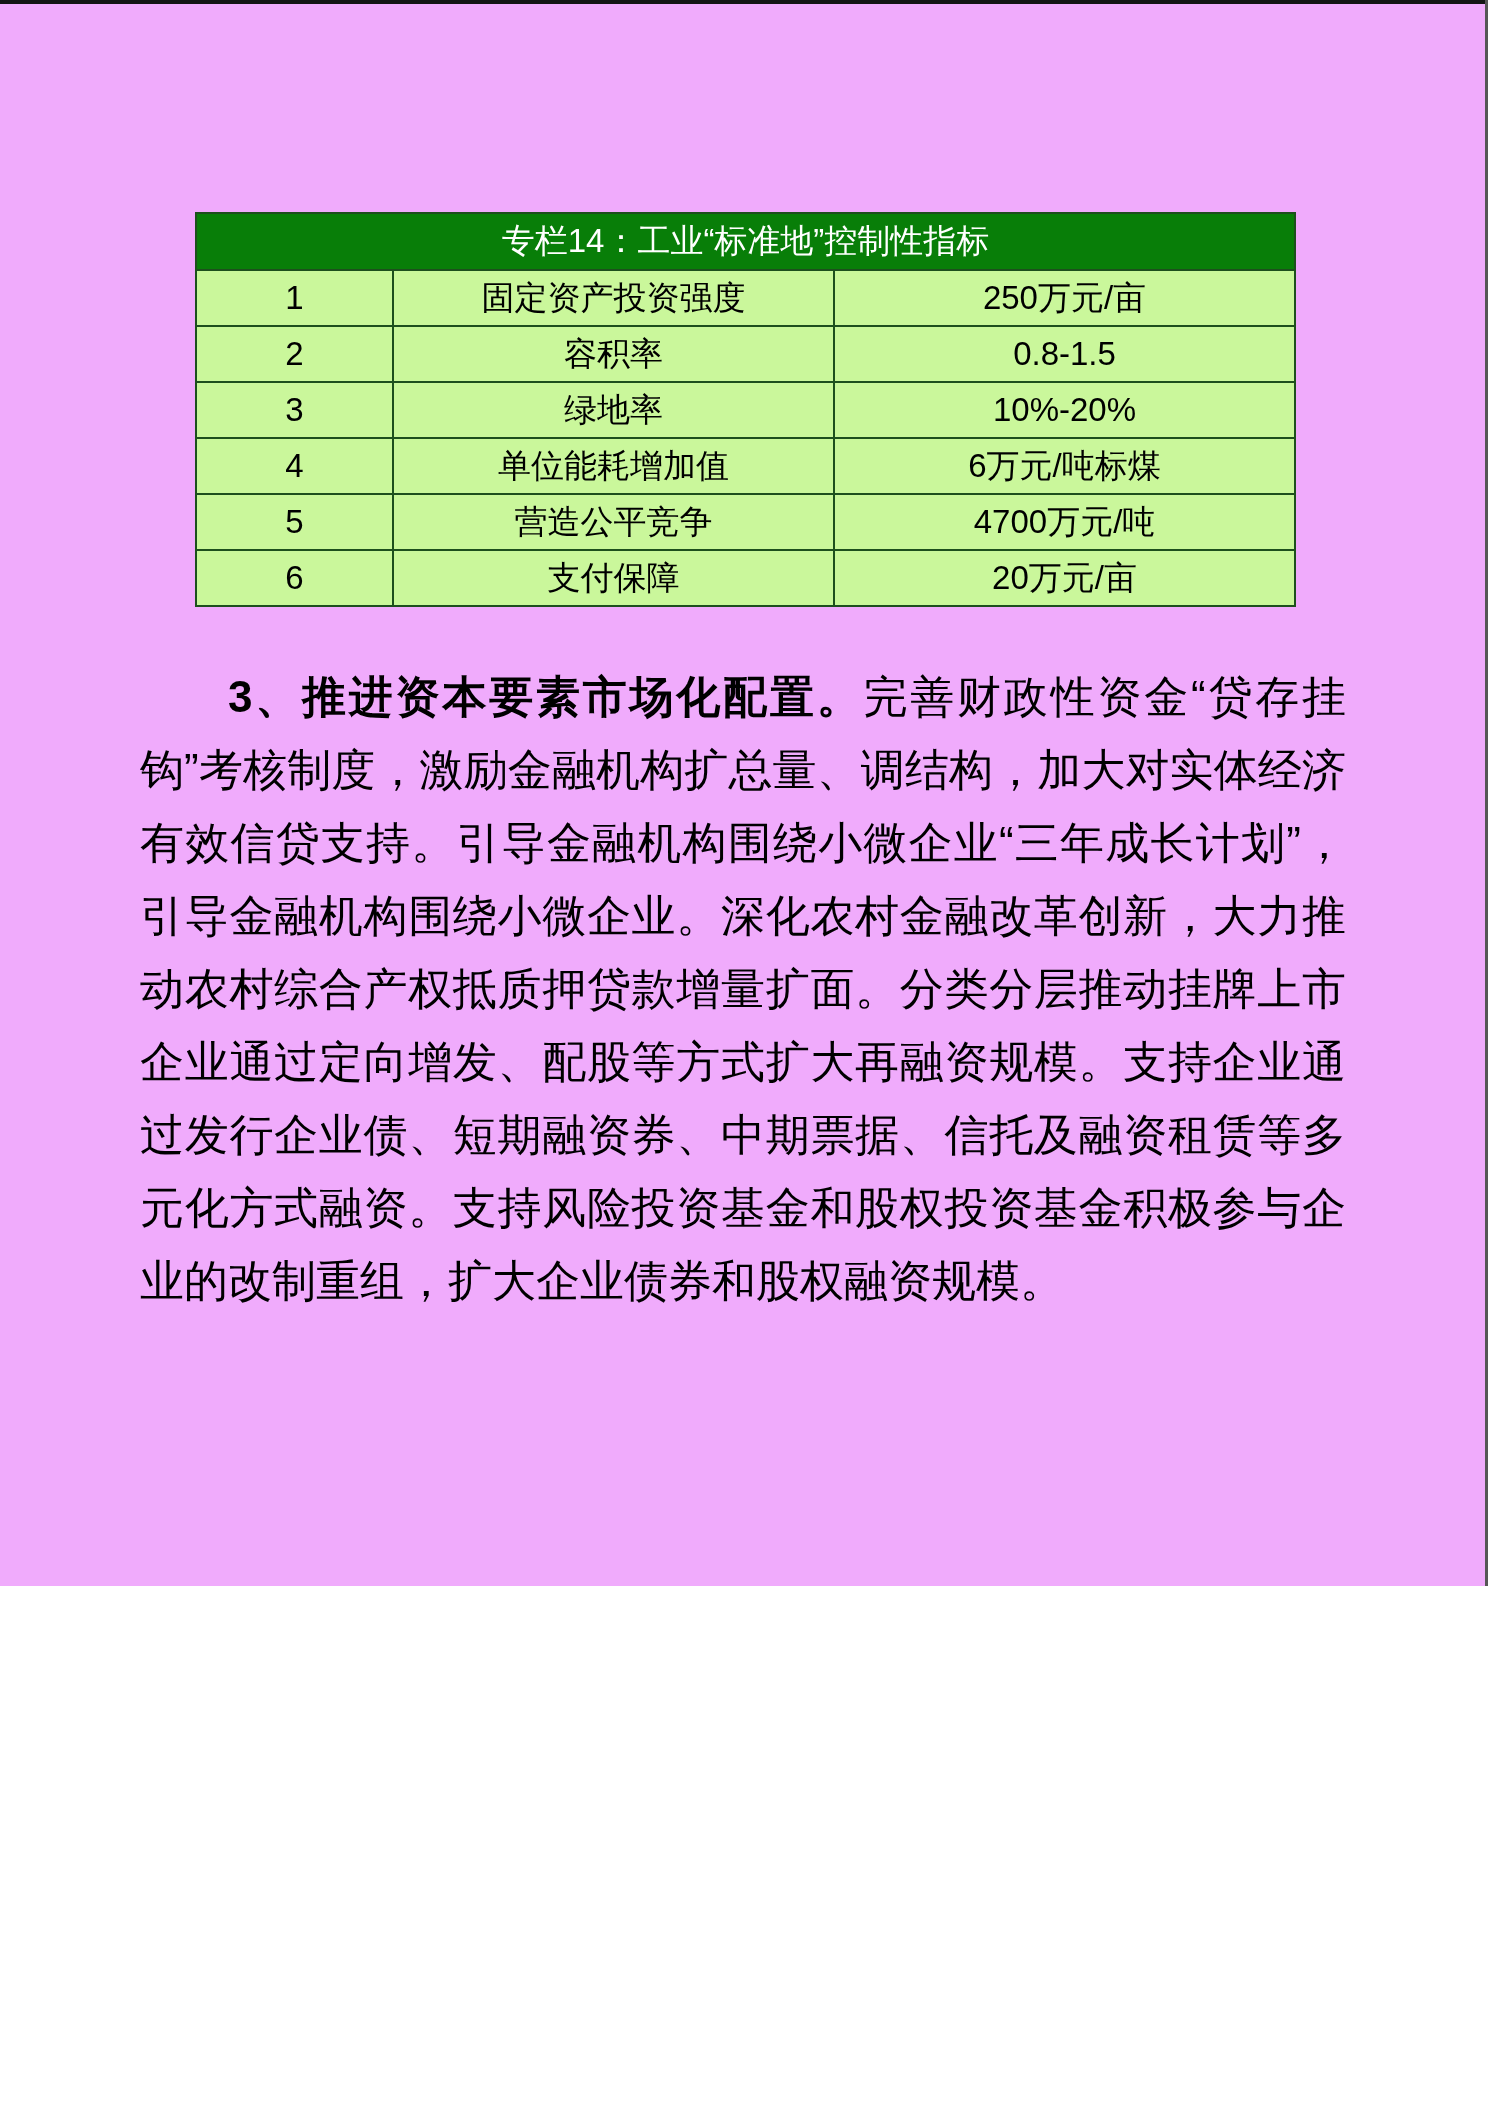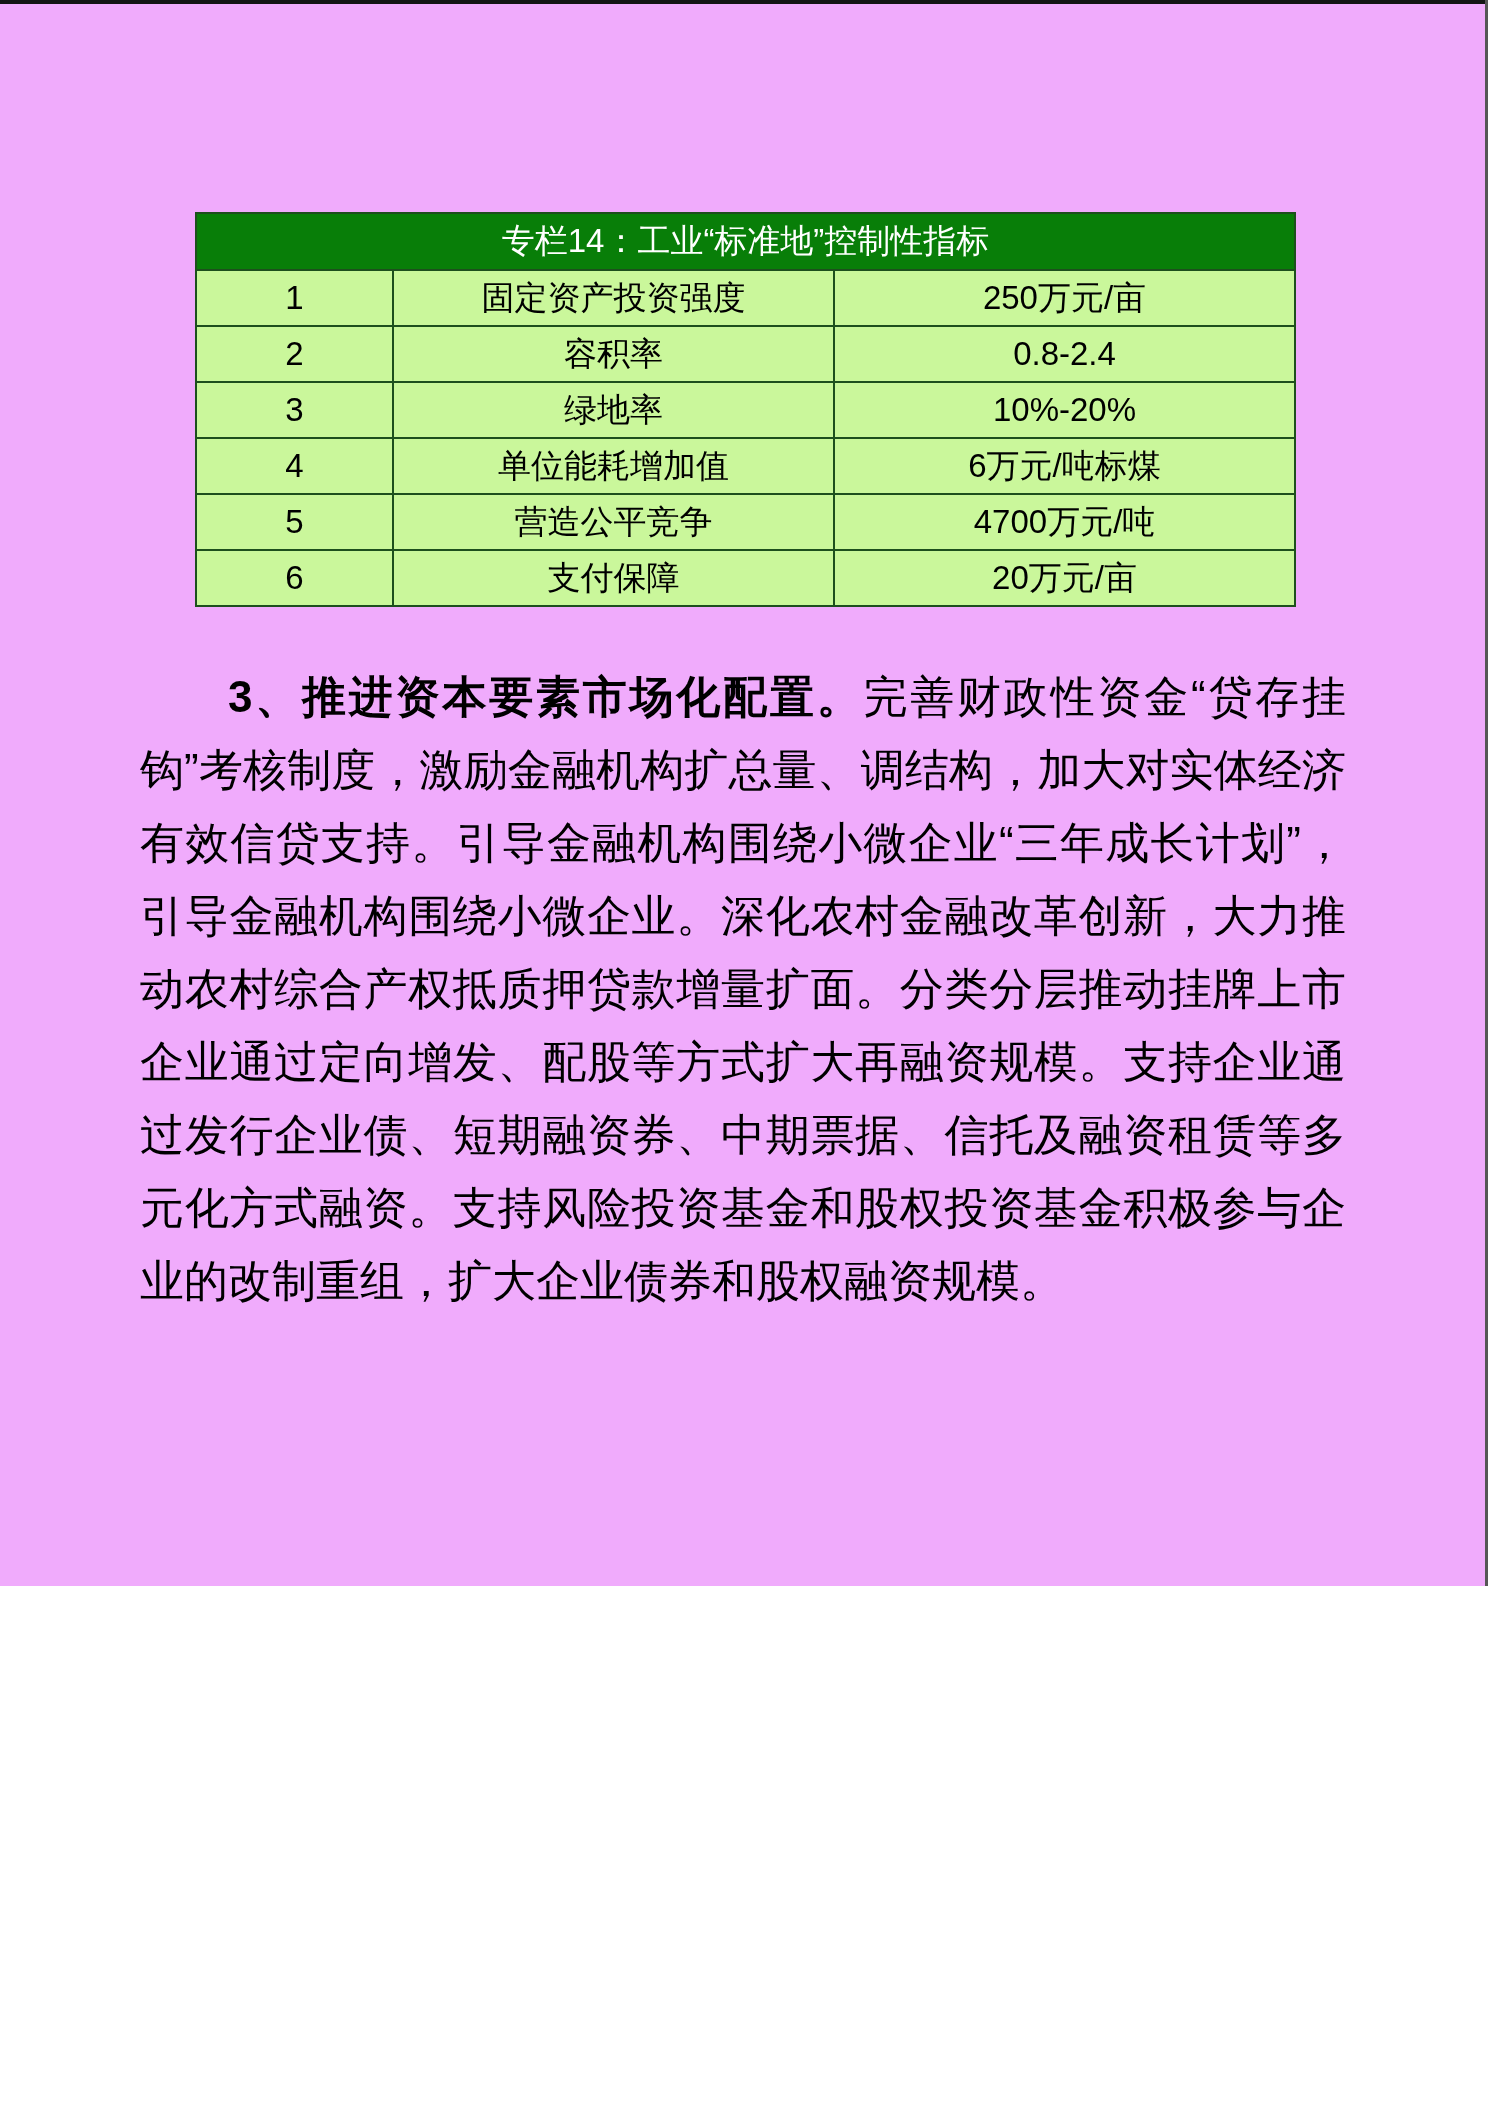--- a/index.html
+++ b/index.html
@@ -97,21 +97,21 @@
       <th colspan="3">专栏14：工业“标准地”控制性指标</th>
     </tr>
     <tr>
       <td>1</td>
       <td>固定资产投资强度</td>
       <td>250万元/亩</td>
     </tr>
     <tr>
       <td>2</td>
       <td>容积率</td>
-      <td>0.8-2.4</td>
+      <td>0.8-1.5</td>
     </tr>
     <tr>
       <td>3</td>
       <td>绿地率</td>
       <td>10%-20%</td>
     </tr>
     <tr>
       <td>4</td>
       <td>单位能耗增加值</td>
       <td>6万元/吨标煤</td>

